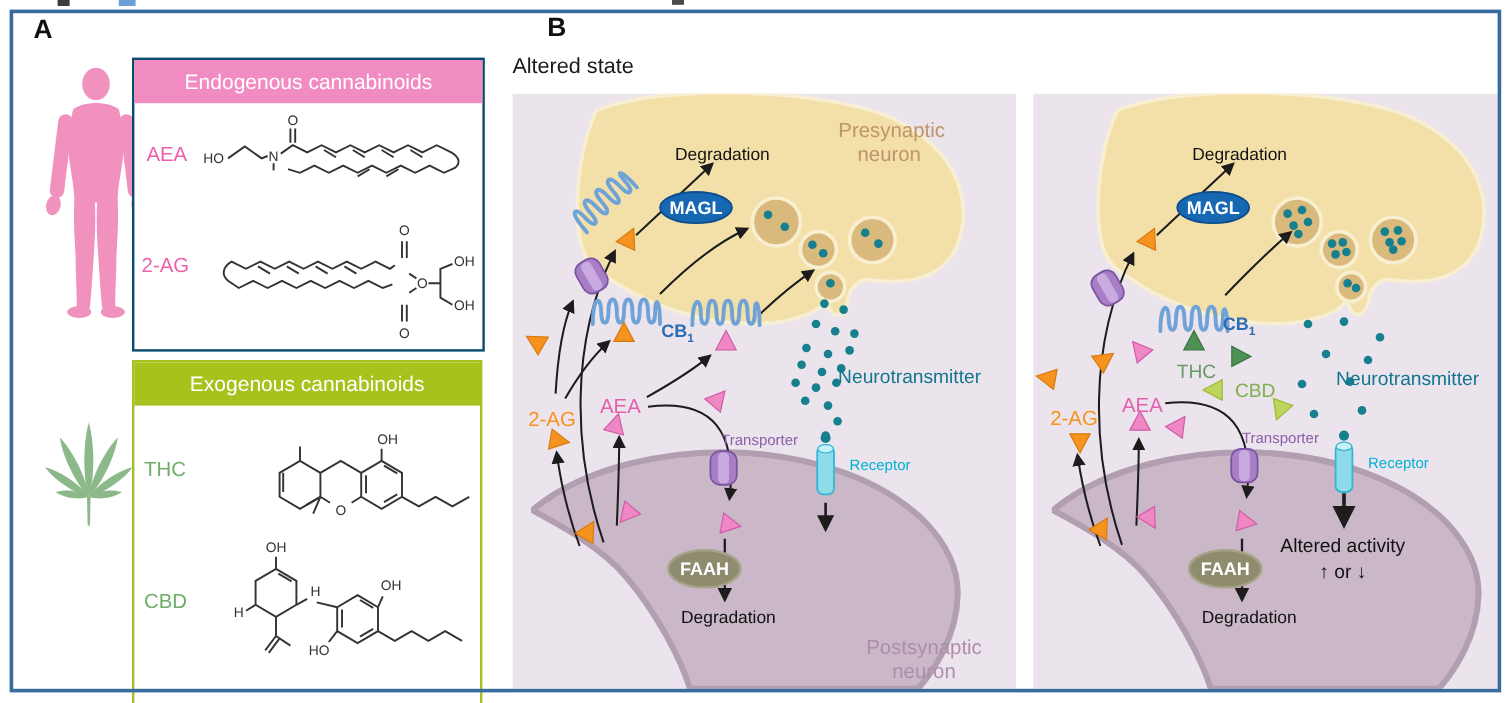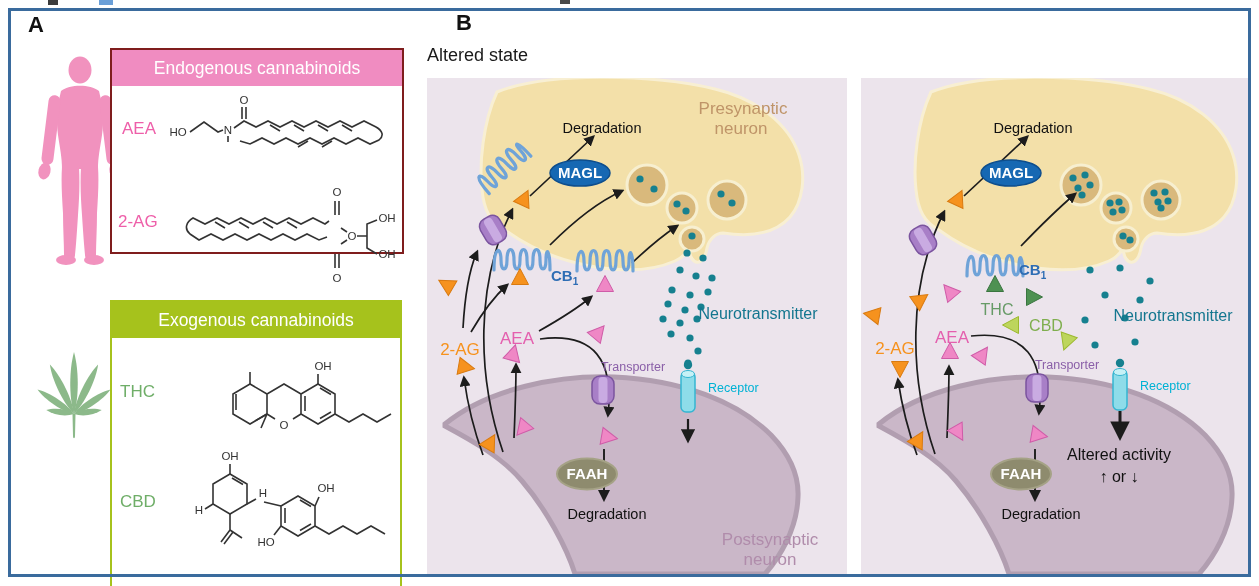--- a/index.html
+++ b/index.html
@@ -49,21 +49,21 @@
         <path transform="rotate(-26)" d="M0,0 C5,-14 5,-40 0,-55 C-5,-40 -5,-14 0,0 Z"></path>
         <path transform="rotate(56)" d="M0,0 C4.5,-11 4.5,-32 0,-44 C-4.5,-32 -4.5,-11 0,0 Z"></path>
         <path transform="rotate(-56)" d="M0,0 C4.5,-11 4.5,-32 0,-44 C-4.5,-32 -4.5,-11 0,0 Z"></path>
         <path transform="rotate(82)" d="M0,0 C4,-8 4,-20 0,-28 C-4,-20 -4,-8 0,0 Z"></path>
         <path transform="rotate(-82)" d="M0,0 C4,-8 4,-20 0,-28 C-4,-20 -4,-8 0,0 Z"></path>
         <path d="M-1.5,0 L1.5,0 L1,22 C1,25 -1,25 -1,22 Z"></path>
       </g>
     </g>
   </svg>
 
-  <div class="box" style="left:110px;top:48px;width:294px;height:206px;border:2px solid #7f1d1d;">
+  <div class="box" style="left:110px;top:48px;width:294px;height:245px;border:2px solid #0c4a6e;">
     <div class="box-header" style="background:#f08cc1;">Endogenous cannabinoids</div>
   </div>
   <div class="abs mol-label" style="left:122px;top:119px;color:#ee5fa9;">AEA</div>
   <div class="abs mol-label" style="left:118px;top:212px;color:#ee5fa9;">2-AG</div>
 
   <svg class="abs" style="left:166px;top:94px;" width="232" height="80" viewBox="0 0 232 80">
     <g stroke="#333" stroke-width="1.6" fill="none">
       <path d="M24,38 L38,28 L52,38 L57,36"></path>
       <path d="M68,34 L78,27 L90,33 L102,27 L114,33 L126,27 L138,33 L150,27 L162,33 L174,27 L186,33 L198,27 L210,33 C217,37 218,42 213,46 L204,50 L192,44 L180,50 L168,44 L156,50 L144,44 L132,50 L120,44 L108,50 L96,44 L84,50 L74,47"></path>
       <path d="M76,25 L76,13 M80,25 L80,13"></path>

